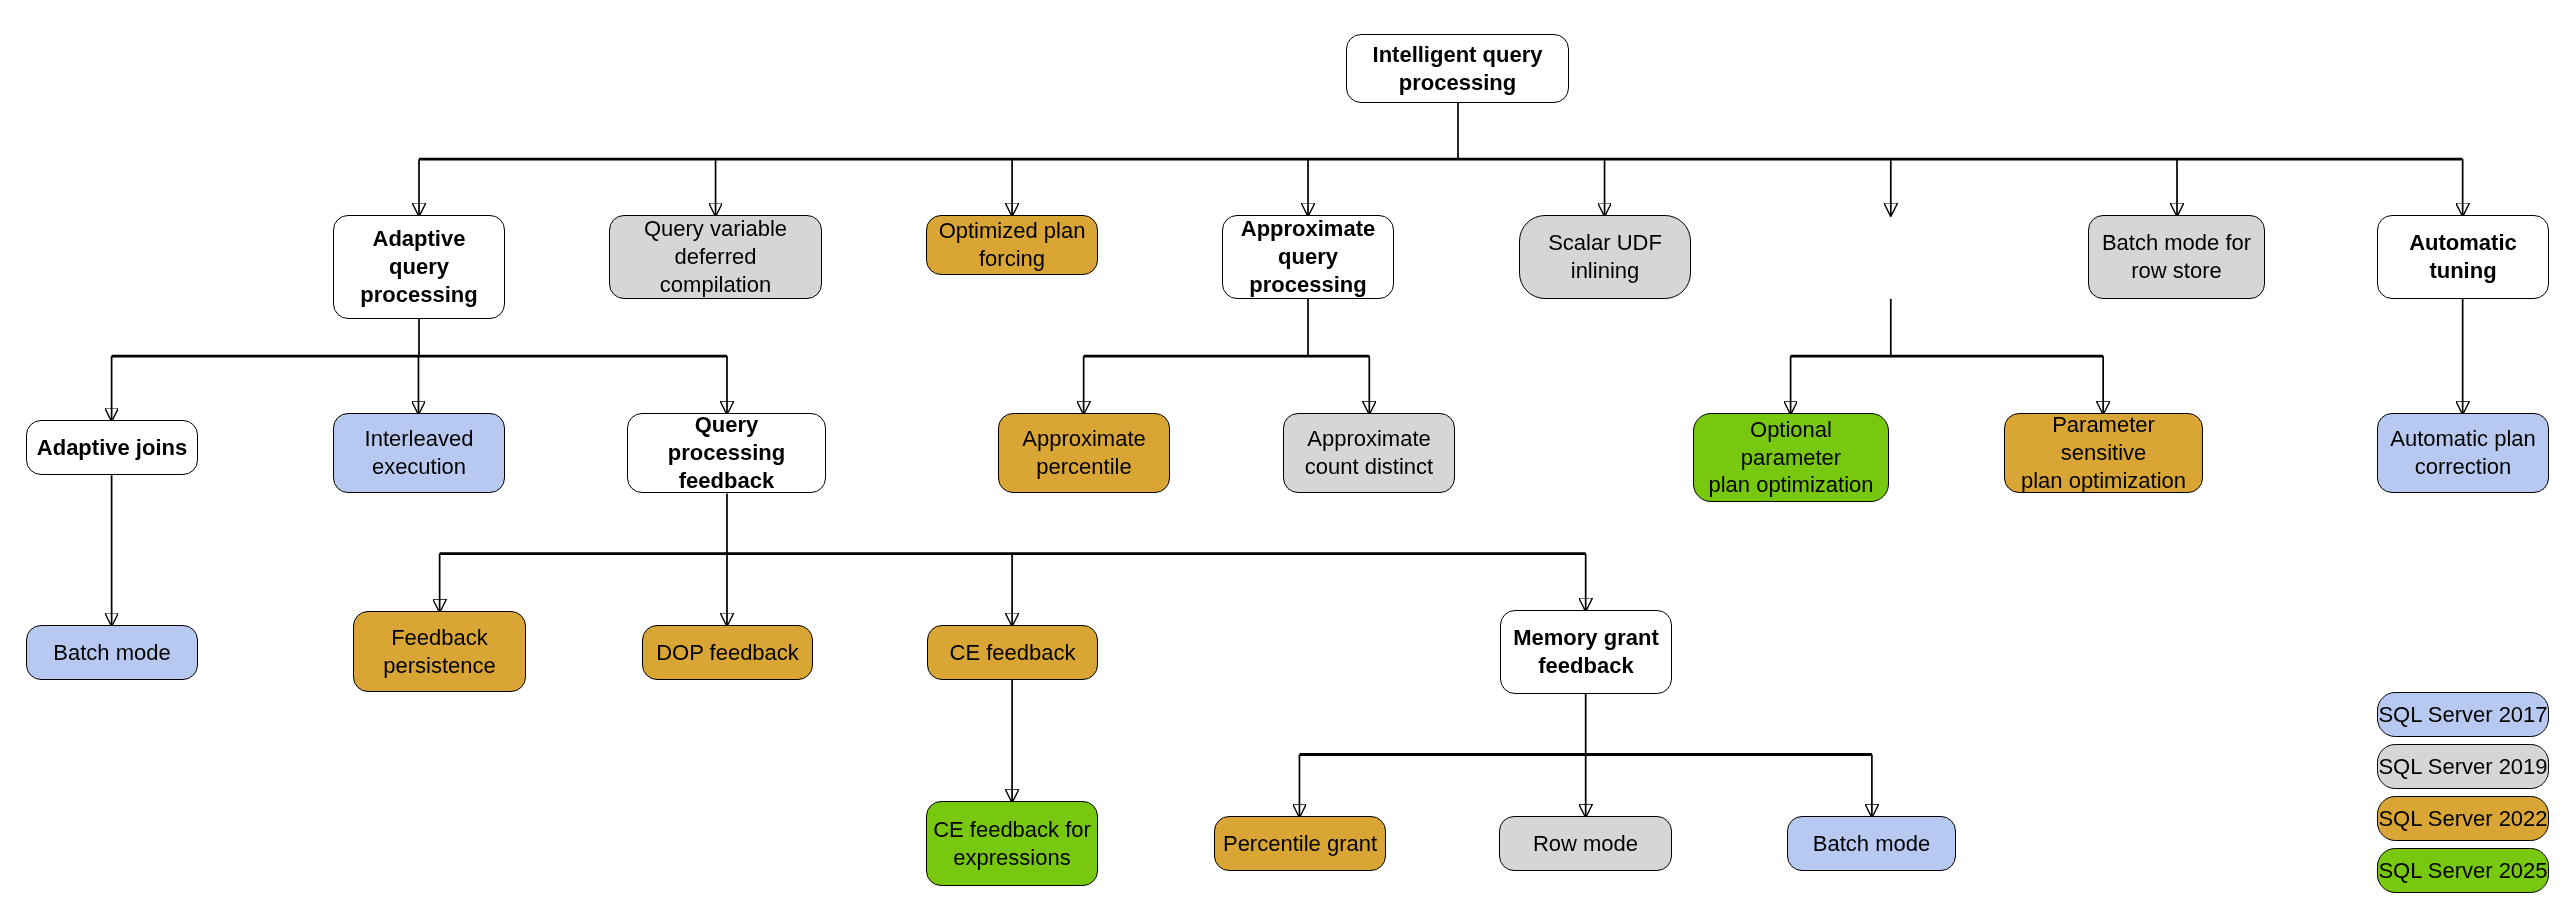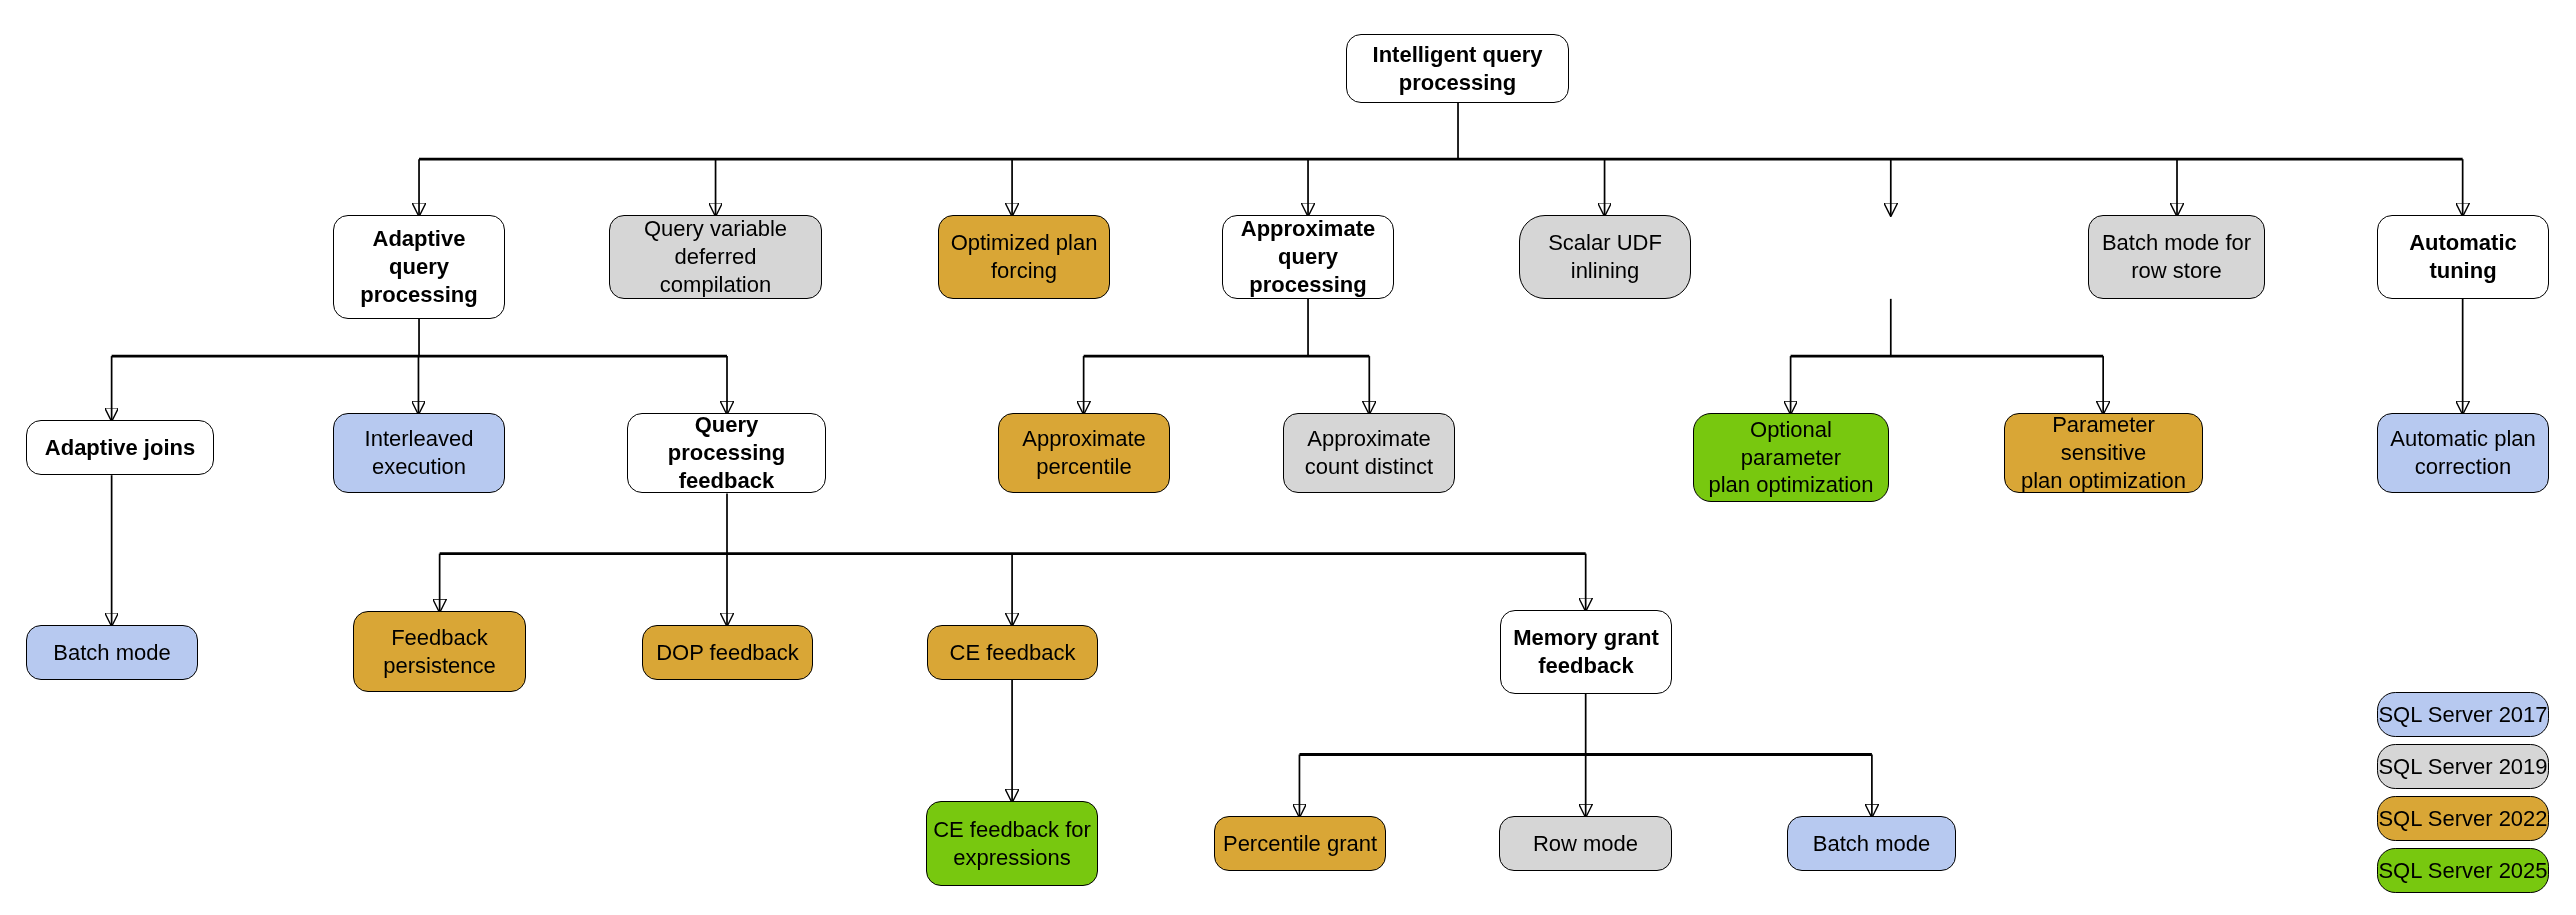--- a/index.html
+++ b/index.html
@@ -110,32 +110,32 @@
     <path class="line" d="M3270 1318 L3270 1426" marker-end="url(#arrow)"></path>
   </svg>
 
   <div class="node cat bold" style="left:1346px; top:34px;  width:223px; height:69px;">Intelligent query
 processing</div>
 
   <div class="node cat bold" style="left:333px;  top:215px; width:172px; height:104px;">Adaptive query
 processing</div>
   <div class="node c2019" style="left:609px; top:215px; width:213px; height:84px;">Query variable
 deferred compilation</div>
-  <div class="node c2022" style="left:926px; top:215px; width:172px; height:84px;margin-left:12px;">Optimized plan
+  <div class="node c2022" style="left:926px; top:215px; width:172px; height:60px;">Optimized plan
 forcing</div>
   <div class="node cat bold" style="left:1222px; top:215px; width:172px; height:84px;">Approximate
 query processing</div>
   <div class="node c2019" style="left:1519px; top:215px; width:172px; height:84px;border-radius:26px;">Scalar UDF
 inlining</div>
   <div class="node c2019" style="left:2088px; top:215px; width:177px; height:84px;">Batch mode for
 row store</div>
   <div class="node cat bold" style="left:2377px; top:215px; width:172px; height:84px;">Automatic
 tuning</div>
 
-  <div class="node cat bold" style="left:26px;   top:420px; width:188px; height:55px;">Adaptive joins</div>
+  <div class="node cat bold" style="left:26px;   top:420px; width:172px; height:55px;">Adaptive joins</div>
   <div class="node c2017" style="left:333px;  top:413px; width:172px; height:80px;">Interleaved
 execution</div>
   <div class="node cat bold" style="left:627px; top:413px; width:199px; height:80px;">Query processing
 feedback</div>
   <div class="node c2022" style="left:998px; top:413px; width:172px; height:80px;">Approximate
 percentile</div>
   <div class="node c2019" style="left:1283px; top:413px; width:172px; height:80px;">Approximate
 count distinct</div>
   <div class="node c2025" style="left:1693px; top:413px; width:196px; height:89px;border-radius:18px;">Optional parameter
 plan optimization</div>

